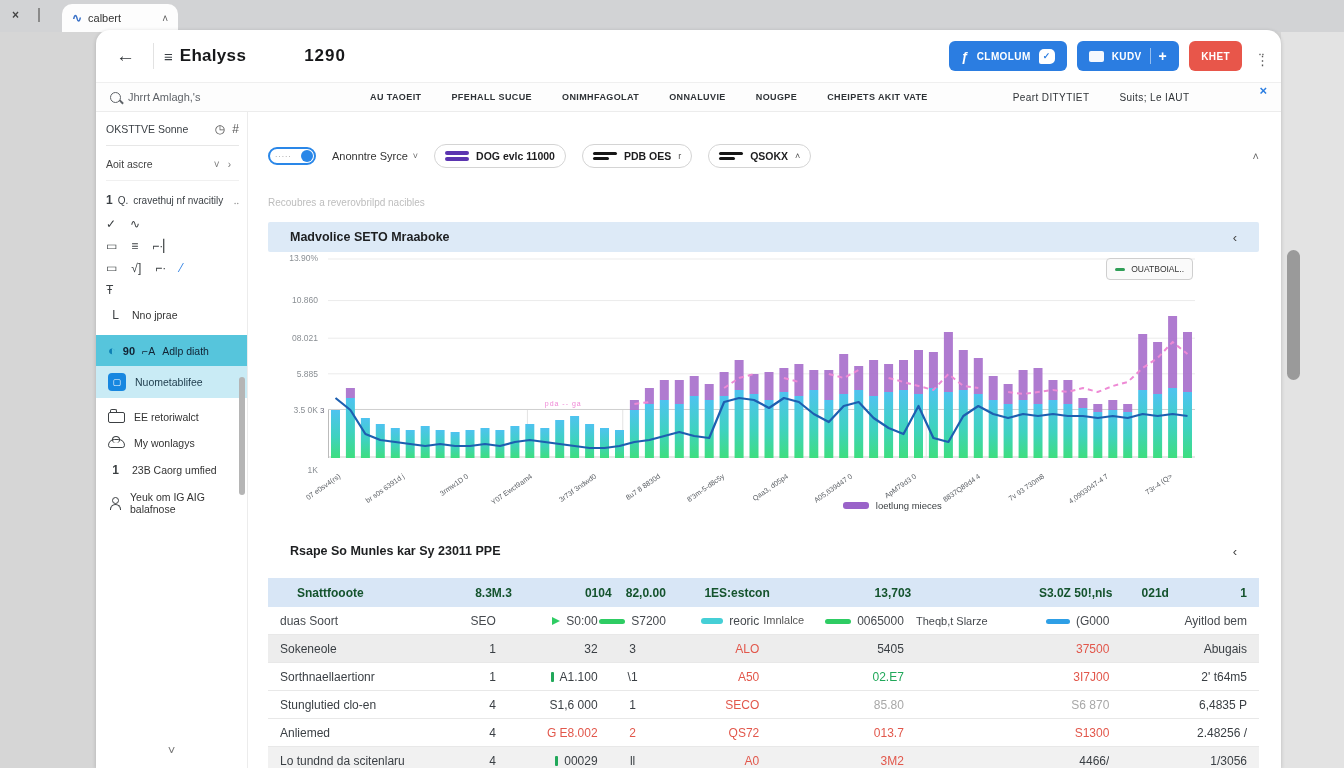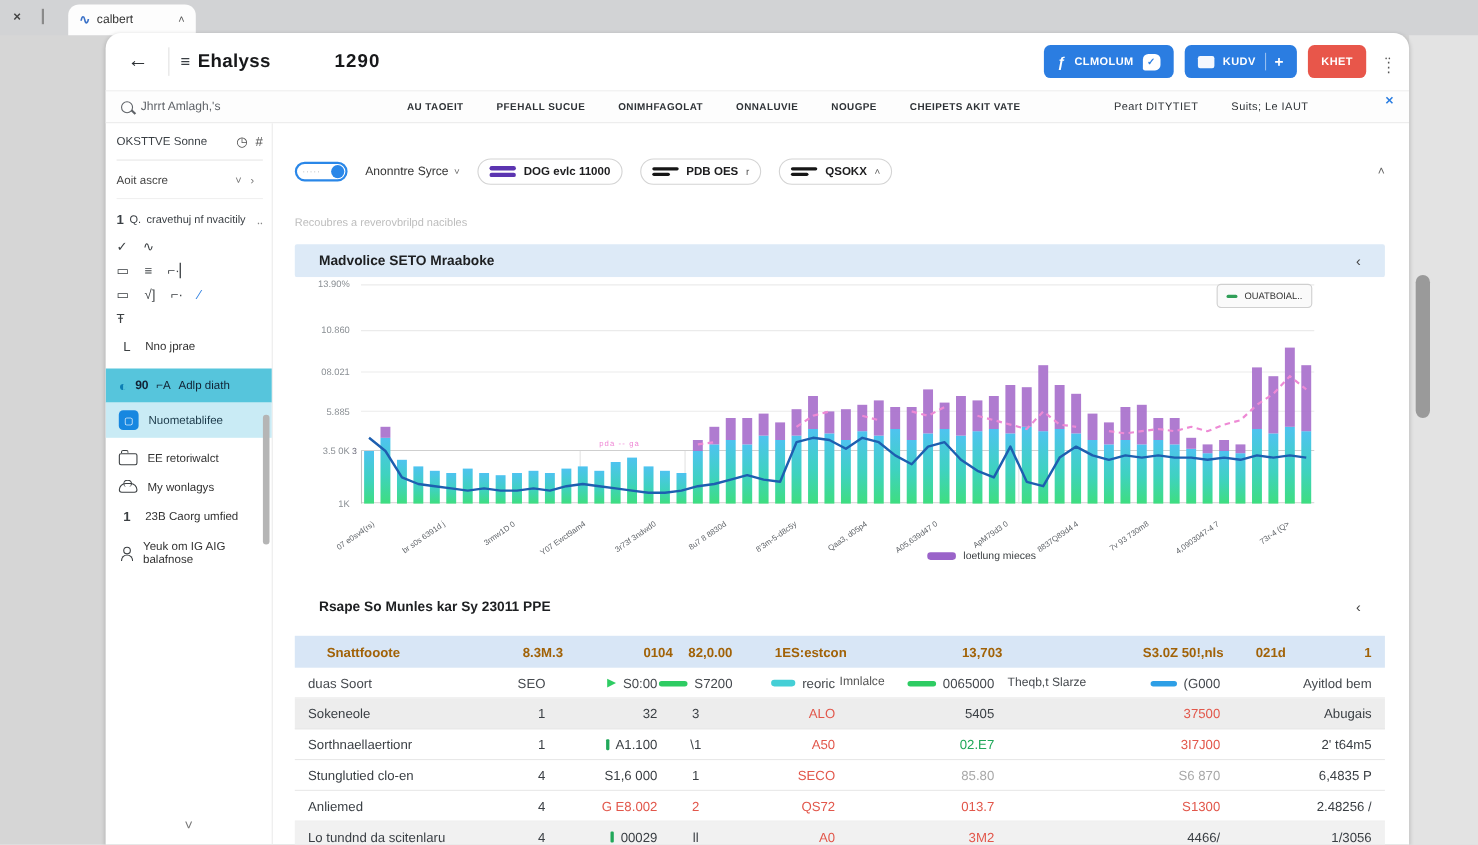--- a/index.html
+++ b/index.html
@@ -125,21 +125,21 @@
   .legend-chip .sw{width:10px;height:3px;background:#2f9e57;border-radius:2px;}
   .xlabels{position:absolute;left:60px;right:64px;top:210px;height:40px;}
   .xlabels span{position:absolute;width:74px;text-align:right;font-size:7.2px;color:#5f6368;white-space:nowrap;
                 transform:rotate(-35deg);transform-origin:100% 100%;top:8px;}
   .legend-bottom{position:absolute;left:58%;top:248px;display:flex;align-items:center;gap:7px;font-size:9.5px;color:#3c4043;}
   .legend-bottom .sw{width:26px;height:7px;background:#9a63c9;border-radius:3px;}
 
   
   .table{margin-top:12px;}
   .trow{display:flex;align-items:center;height:27px;padding:0 12px;border-bottom:1px solid #e8e8e8;font-size:12px;color:#3a3f44;}
-  .trow.head{background:#d8e6f6;font-weight:bold;color:#a16207;height:29px;border-bottom:none;padding-left:29px;}
+  .trow.head{background:#d8e6f6;font-weight:bold;color:#14532d;height:29px;border-bottom:none;padding-left:29px;}
   .trow.sub{color:#45494e;}
   .trow.gray{background:#ededed;}
   .trow.cut{background:#f1f1f1;}
   .tcell{box-sizing:border-box;white-space:nowrap;overflow:hidden;}
   .col-name{flex:1;min-width:168px;text-align:left;}
   .col-a{width:58px;text-align:right;padding-right:10px;}
   .col-b{width:92px;text-align:right;}
   .col-c{width:70px;text-align:center;}
   .col-d{width:92px;text-align:right;}
   .col-e{width:145px;text-align:right;position:relative;}
@@ -340,21 +340,21 @@
           <span>Madvolice SETO Mraaboke</span>
           <span class="chev">‹</span>
         </div>
         <div class="chart-body">
           <div class="yticks-left" id="yl">
               <span style="top: 1px;">13.90%</span>
               <span style="top: 43px;">10.860</span>
               <span style="top: 81px;">08.021</span>
               <span style="top: 117px;">5.885</span>
               <span style="top: 153px;">3.5 0K</span>
-              <span style="top: 201px;">1K</span>
+              <span style="top: 213px;">1K</span>
             </div>
           <div class="plot" id="plot"><svg width="100%" height="200" viewBox="0 0 867 200" preserveAspectRatio="none">
                 <defs>
                   <linearGradient id="gb" x1="0" y1="1" x2="0" y2="0">
                     <stop offset="0" stop-color="#3ede7f"></stop>
                     <stop offset="0.45" stop-color="#3fd2c0"></stop>
                     <stop offset="1" stop-color="#4ec3f0"></stop>
                   </linearGradient>
                 </defs>
                 <line x1="0" y1="1" x2="867" y2="1" stroke="#ebebeb" stroke-width="1"></line>

